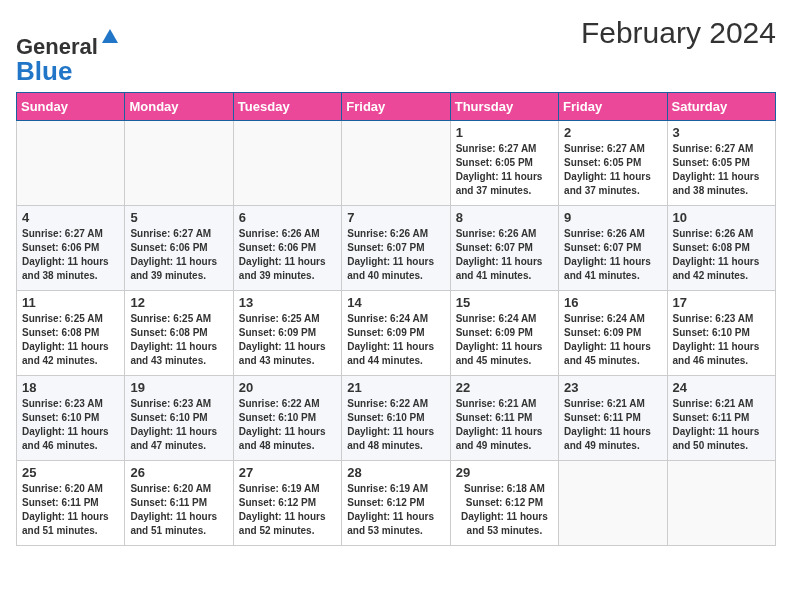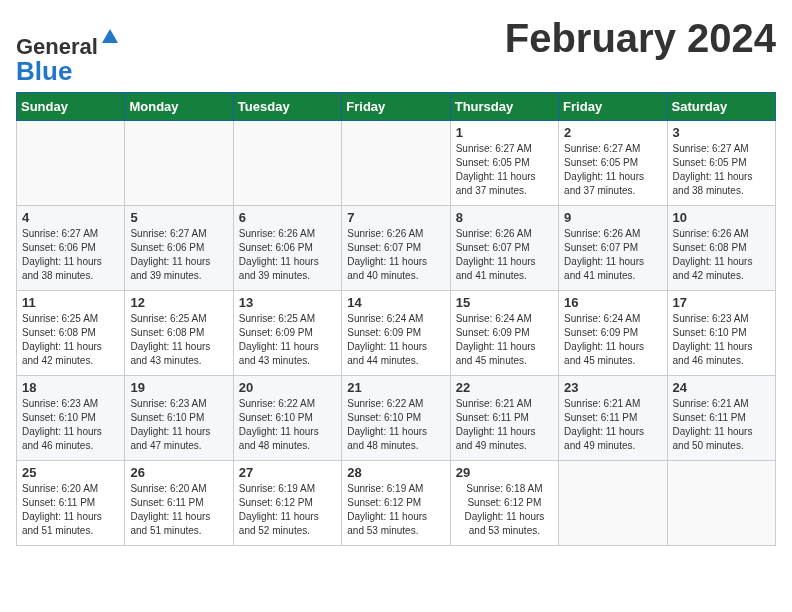--- a/index.html
+++ b/index.html
@@ -31,36 +31,36 @@
     .logo-blue {
       font-size: 26px;
       font-weight: bold;
       color: #2176c7;
       line-height: 1;
     }
     .title-block {
       text-align: right;
     }
     .month-title {
-      font-size: 40px;
-      font-weight: bold;
+      font-size: 30px;
+      font-weight: normal;
       color: #333;
       line-height: 1.1;
     }
     .location {
       font-size: 16px;
       color: #555;
     }
     table {
       width: 100%;
       border-collapse: collapse;
       table-layout: fixed;
     }
     thead th {
-      background: #15803d;
+      background: #ec4899;
       color: #fff;
       font-size: 13px;
       font-weight: bold;
       padding: 6px 4px;
       text-align: left;
       border: 1px solid #1a5fa0;
     }
     tbody td {
       border: 1px solid #ccc;
       vertical-align: top;
@@ -77,20 +77,21 @@
       font-size: 13px;
       font-weight: bold;
       color: #333;
       display: block;
       margin-bottom: 2px;
     }
     .day-info {
       font-size: 10px;
       color: #333;
       line-height: 1.4;
+      font-weight: bold;
     }
     .empty-cell {
       background: #f9f9f9 !important;
     }
   </style>
 </head>
 <body>
 
 <div class="header">
   <div class="logo">

